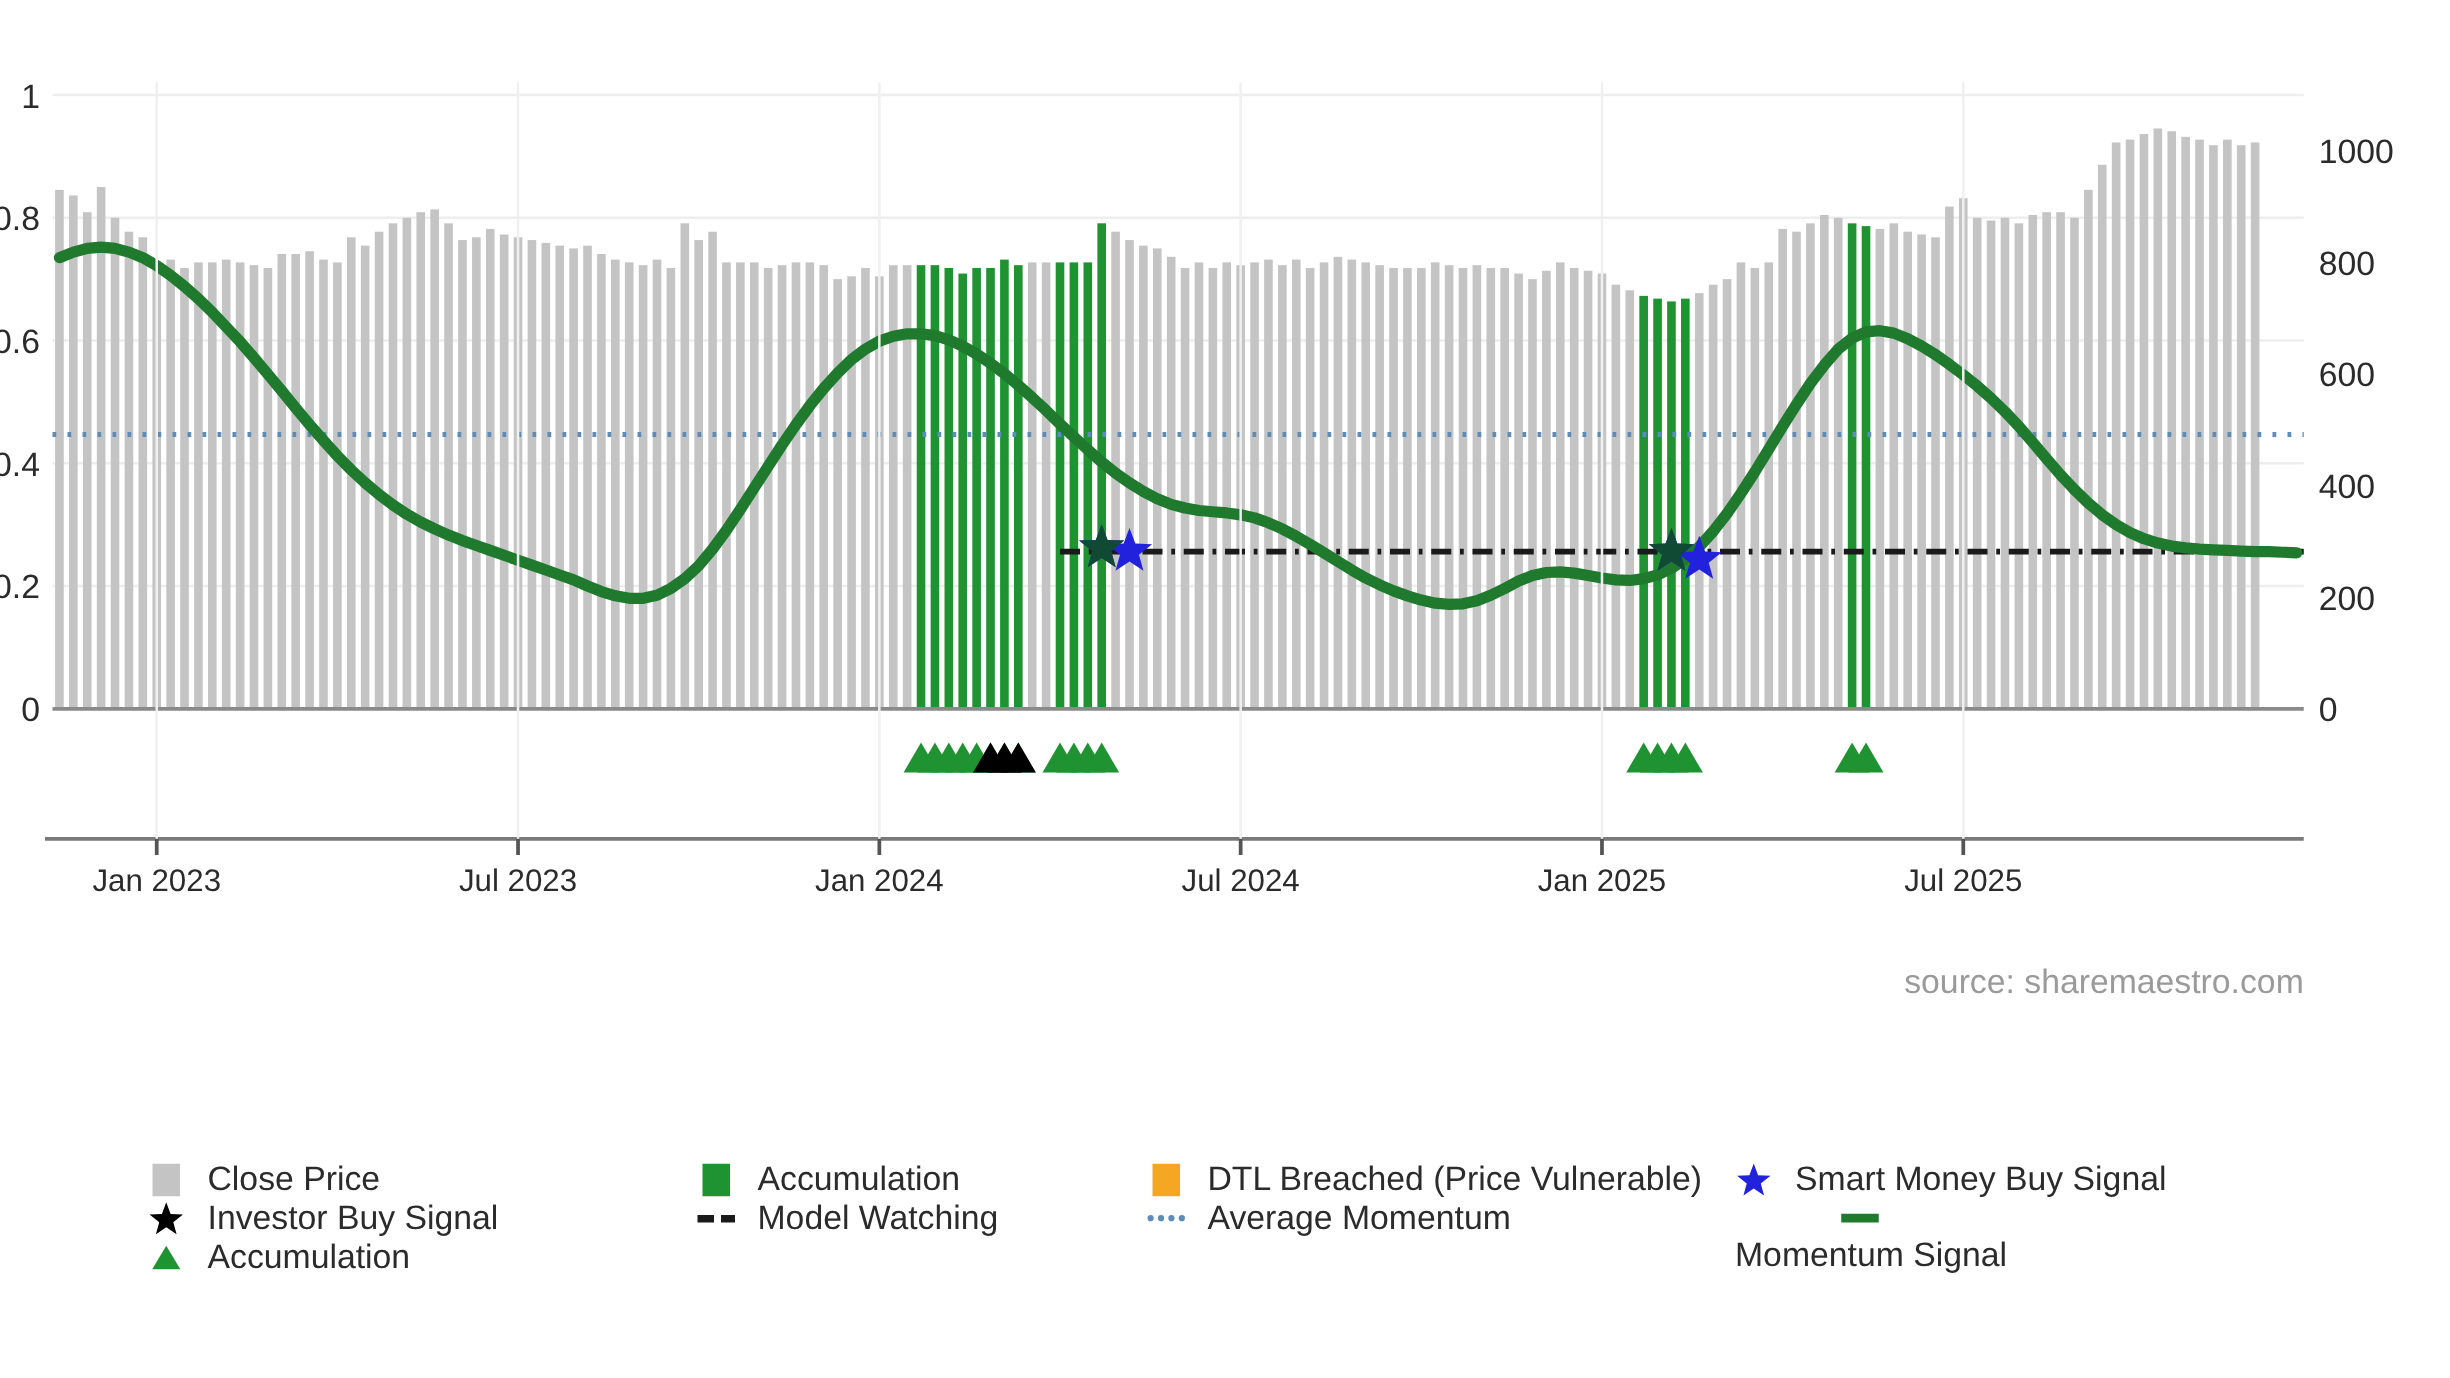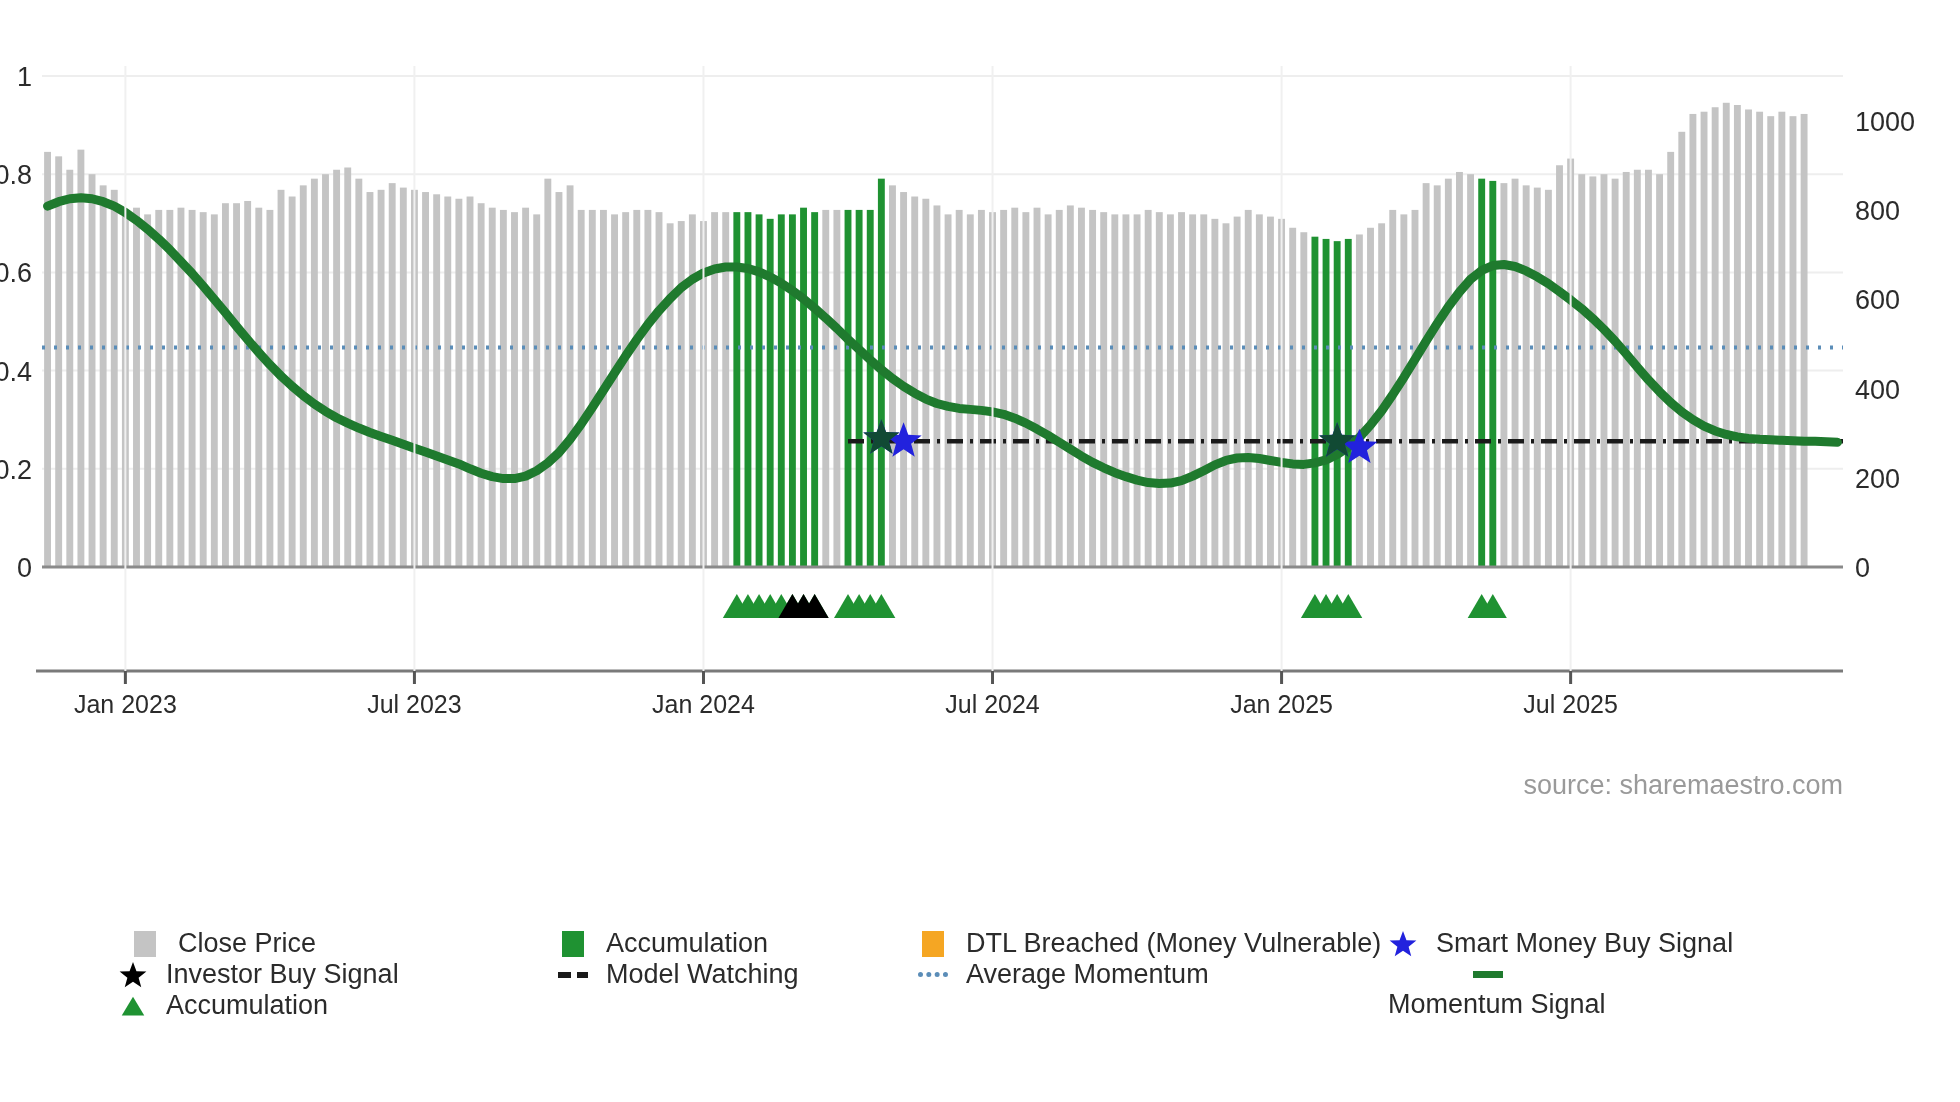--- a/index.html
+++ b/index.html
@@ -258,37 +258,37 @@
         <text x="1855" y="398.5" class="ax-label ax-label-right">400</text>
         <text x="1855" y="309.2" class="ax-label ax-label-right">600</text>
         <text x="1855" y="219.9" class="ax-label ax-label-right">800</text>
         <text x="1855" y="130.6" class="ax-label ax-label-right">1000</text>
         <text x="1843" y="794" class="source-text">source: sharemaestro.com</text>
       </svg>
   </div>
 
   <div class="legend" style="line-height: 31px;">
     <div class="legend-row" style="position: absolute; height: 31px; margin-bottom: 0px; margin-top: 0px; top: 0px; left: 0px; width: 1600px;">
-        <div class="legend-item" style="position: absolute; left: 12px; top: 0px;">
+        <div class="legend-item" style="position: absolute; left: 0px; top: 0px;">
           <span class="legend-swatch">
             <span class="sw-rect" style="background: rgb(196, 196, 196);"></span>
           </span>
           <span class="legend-text">Close Price</span>
         </div>
         <div class="legend-item" style="position: absolute; left: 440px; top: 0px;">
           <span class="legend-swatch">
             <span class="sw-rect" style="background: rgb(31, 146, 50);"></span>
           </span>
           <span class="legend-text">Accumulation</span>
         </div>
         <div class="legend-item" style="position: absolute; left: 800px; top: 0px;">
           <span class="legend-swatch">
             <span class="sw-rect" style="background: rgb(245, 166, 35);"></span>
           </span>
-          <span class="legend-text">DTL Breached (Money Vulnerable)</span>
+          <span class="legend-text">DTL Breached (Price Vulnerable)</span>
         </div>
         <div class="legend-item" style="position: absolute; left: 1270px; top: 0px;">
           <span class="legend-swatch">
             <svg width="32" height="32" viewBox="0 0 32 32">
               <path d="M16.00,2.00L19.70,11.90L30.27,12.36L21.99,18.95L24.82,29.14L16.00,23.30L7.18,29.14L10.01,18.95L1.73,12.36L12.30,11.90Z" fill="#2222dd"></path>
             </svg>
           </span>
           <span class="legend-text">Smart Money Buy Signal</span>
         </div>
       </div>

